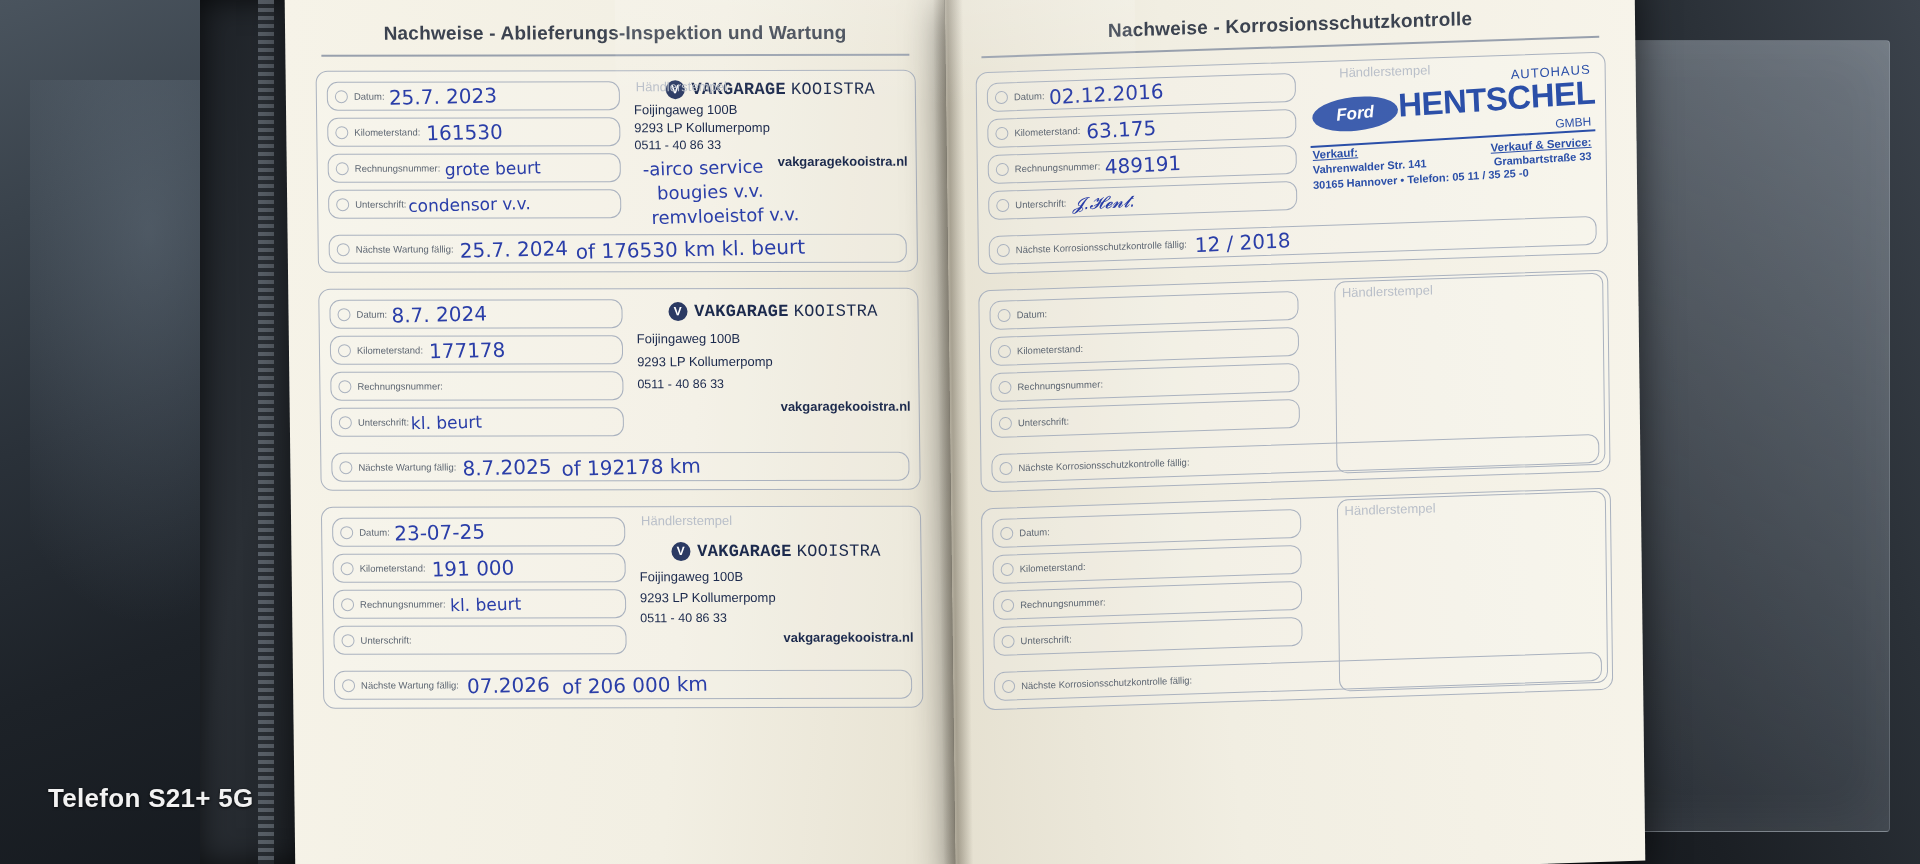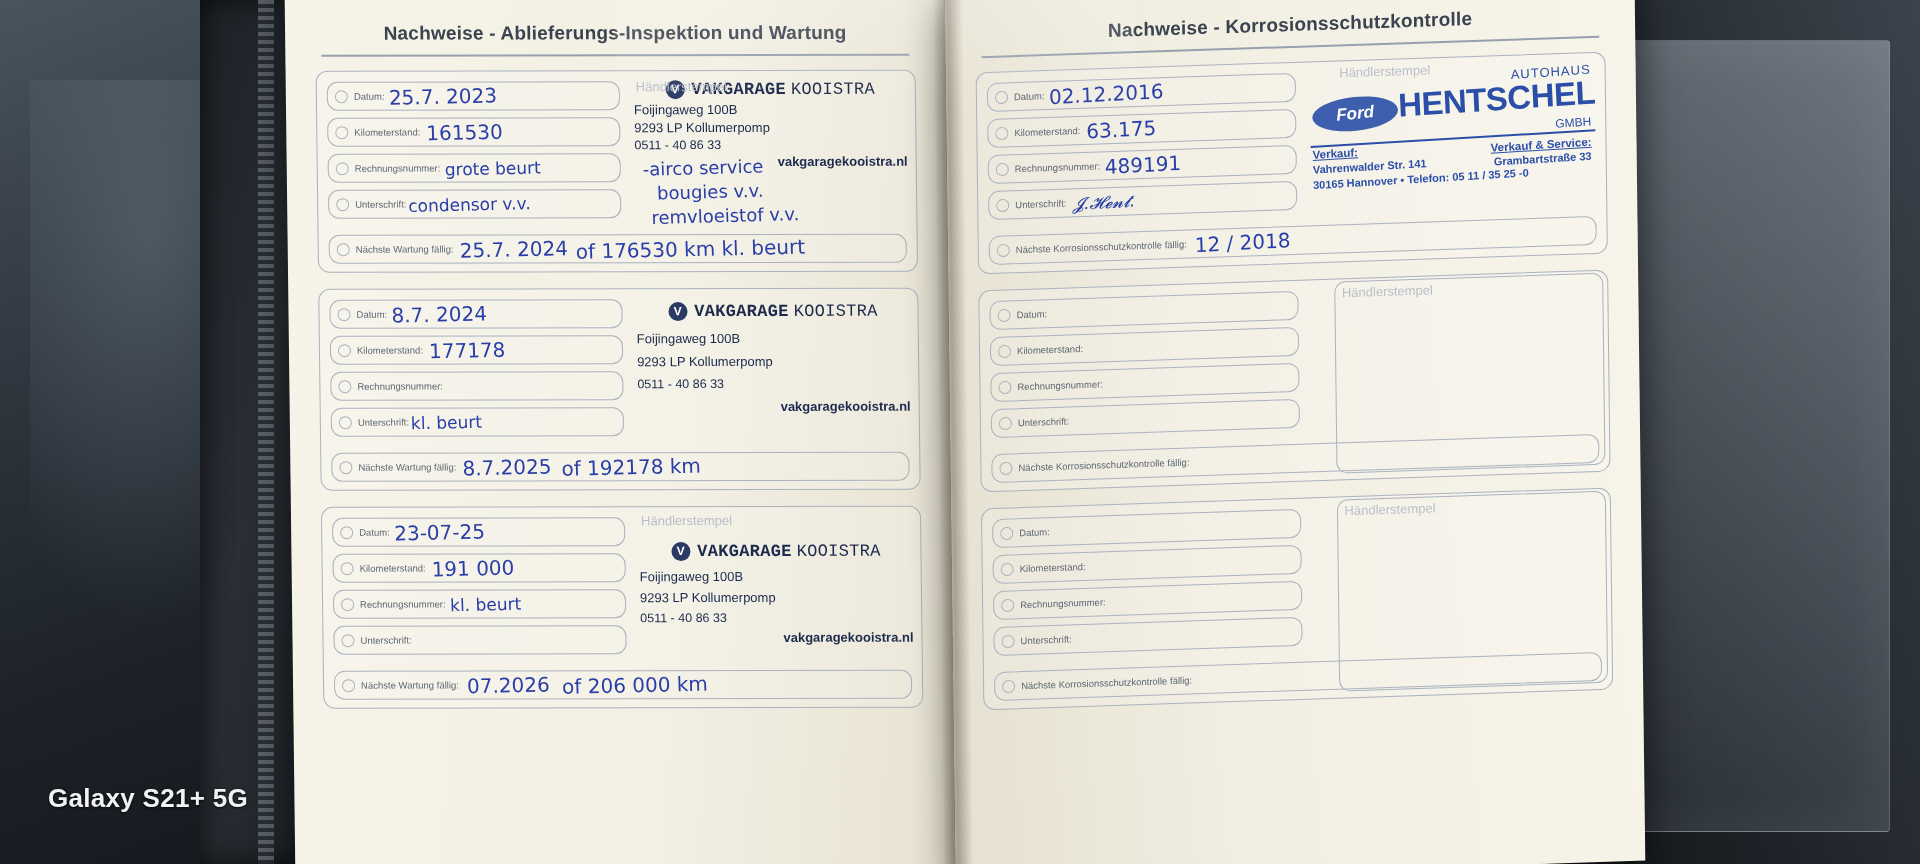--- a/index.html
+++ b/index.html
@@ -360,14 +360,14 @@
           </div>
         </div>
 
       </div>
     </div>
 
     <div class="gutter"></div>
     <div class="glare"></div>
   </div>
 
-  <div class="watermark">Galaxy S21+ 5G</div>
+  <div class="watermark">Telefon S21+ 5G</div>
 </div>
 
 </body></html>

